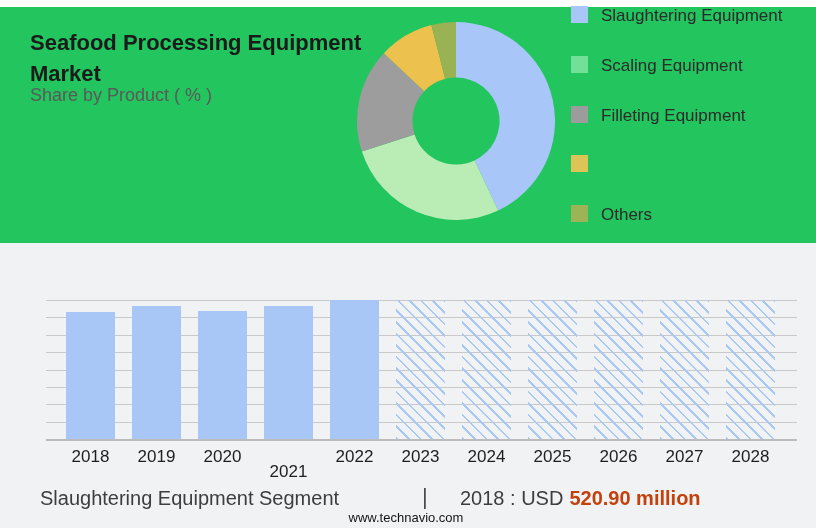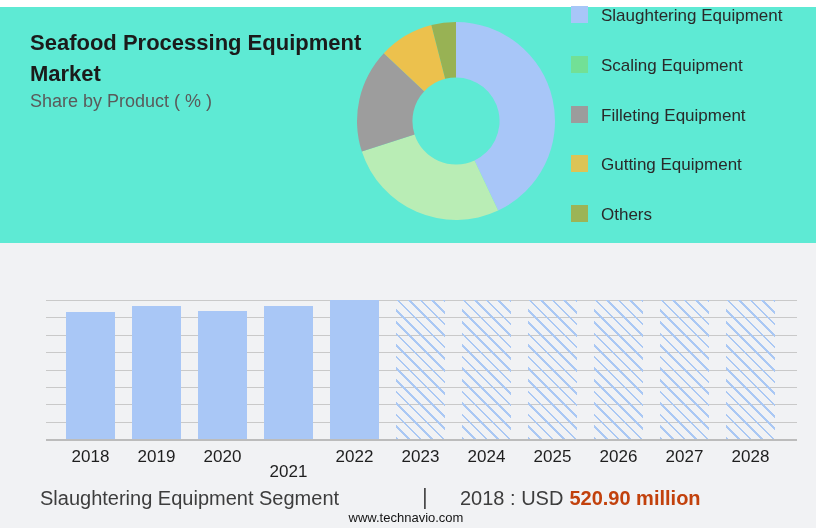--- a/index.html
+++ b/index.html
@@ -1,22 +1,22 @@
 <!DOCTYPE html>
 <html><head>
 <meta charset="utf-8">
 <style>
   html,body{margin:0;padding:0;background:#ffffff;}
   .page{position:relative;width:816px;height:528px;background:#ffffff;overflow:hidden;
         font-family:"Liberation Sans","DejaVu Sans",sans-serif;}
-  .top-panel{position:absolute;left:0;top:7px;width:816px;height:236px;background:#5eead4;}
+  .top-panel{position:absolute;left:0;top:7px;width:816px;height:236px;background:#22c55e;}
   .bottom-panel{position:absolute;left:0;top:243px;width:816px;height:285px;background:#f1f2f4;}
   .title{position:absolute;left:30px;top:20px;width:382px;font-size:22px;line-height:31px;
          font-weight:700;color:#1b1b1b;}
-  .subtitle{position:absolute;left:30px;top:84px;font-size:18px;color:#5a5a5a;}
+  .subtitle{position:absolute;left:30px;top:78px;font-size:18px;color:#5a5a5a;}
   .donut-svg{position:absolute;left:356px;top:21px;width:200px;height:200px;}
   .legend{position:absolute;left:571px;top:6px;}
   .legend-item{display:flex;height:49.8px;gap:13px;}
   .swatch{width:17px;height:17px;flex:none;}
   .legend-label{font-size:17px;color:#2a2a2a;white-space:nowrap;}
   .bar-chart{position:absolute;left:16px;top:0;width:804px;height:528px;}
   .gridline{position:absolute;height:1px;background:#c9c9c9;z-index:1;}
   .baseline{position:absolute;height:2px;background:#bcbcbc;z-index:3;}
   .bar{position:absolute;z-index:2;}
   .xlabel{position:absolute;top:447px;width:66px;text-align:center;font-size:17px;color:#1e1e1e;z-index:2;}
@@ -52,21 +52,20 @@
       <div class="legend-item">
         <span class="swatch" style="background: rgb(114, 224, 150);"></span>
         <span class="legend-label">Scaling Equipment</span>
       </div>
       <div class="legend-item">
         <span class="swatch" style="background: rgb(156, 156, 156);"></span>
         <span class="legend-label">Filleting Equipment</span>
       </div>
       <div class="legend-item">
         <span class="swatch" style="background: rgb(220, 196, 86);"></span>
-        <span class="legend-label">Gutting Equipment</span>
       </div>
       <div class="legend-item">
         <span class="swatch" style="background: rgb(156, 180, 86);"></span>
         <span class="legend-label">Others</span>
       </div>
     </div>
 
   <div class="bottom-panel"></div>
 
   <div class="bar-chart">

